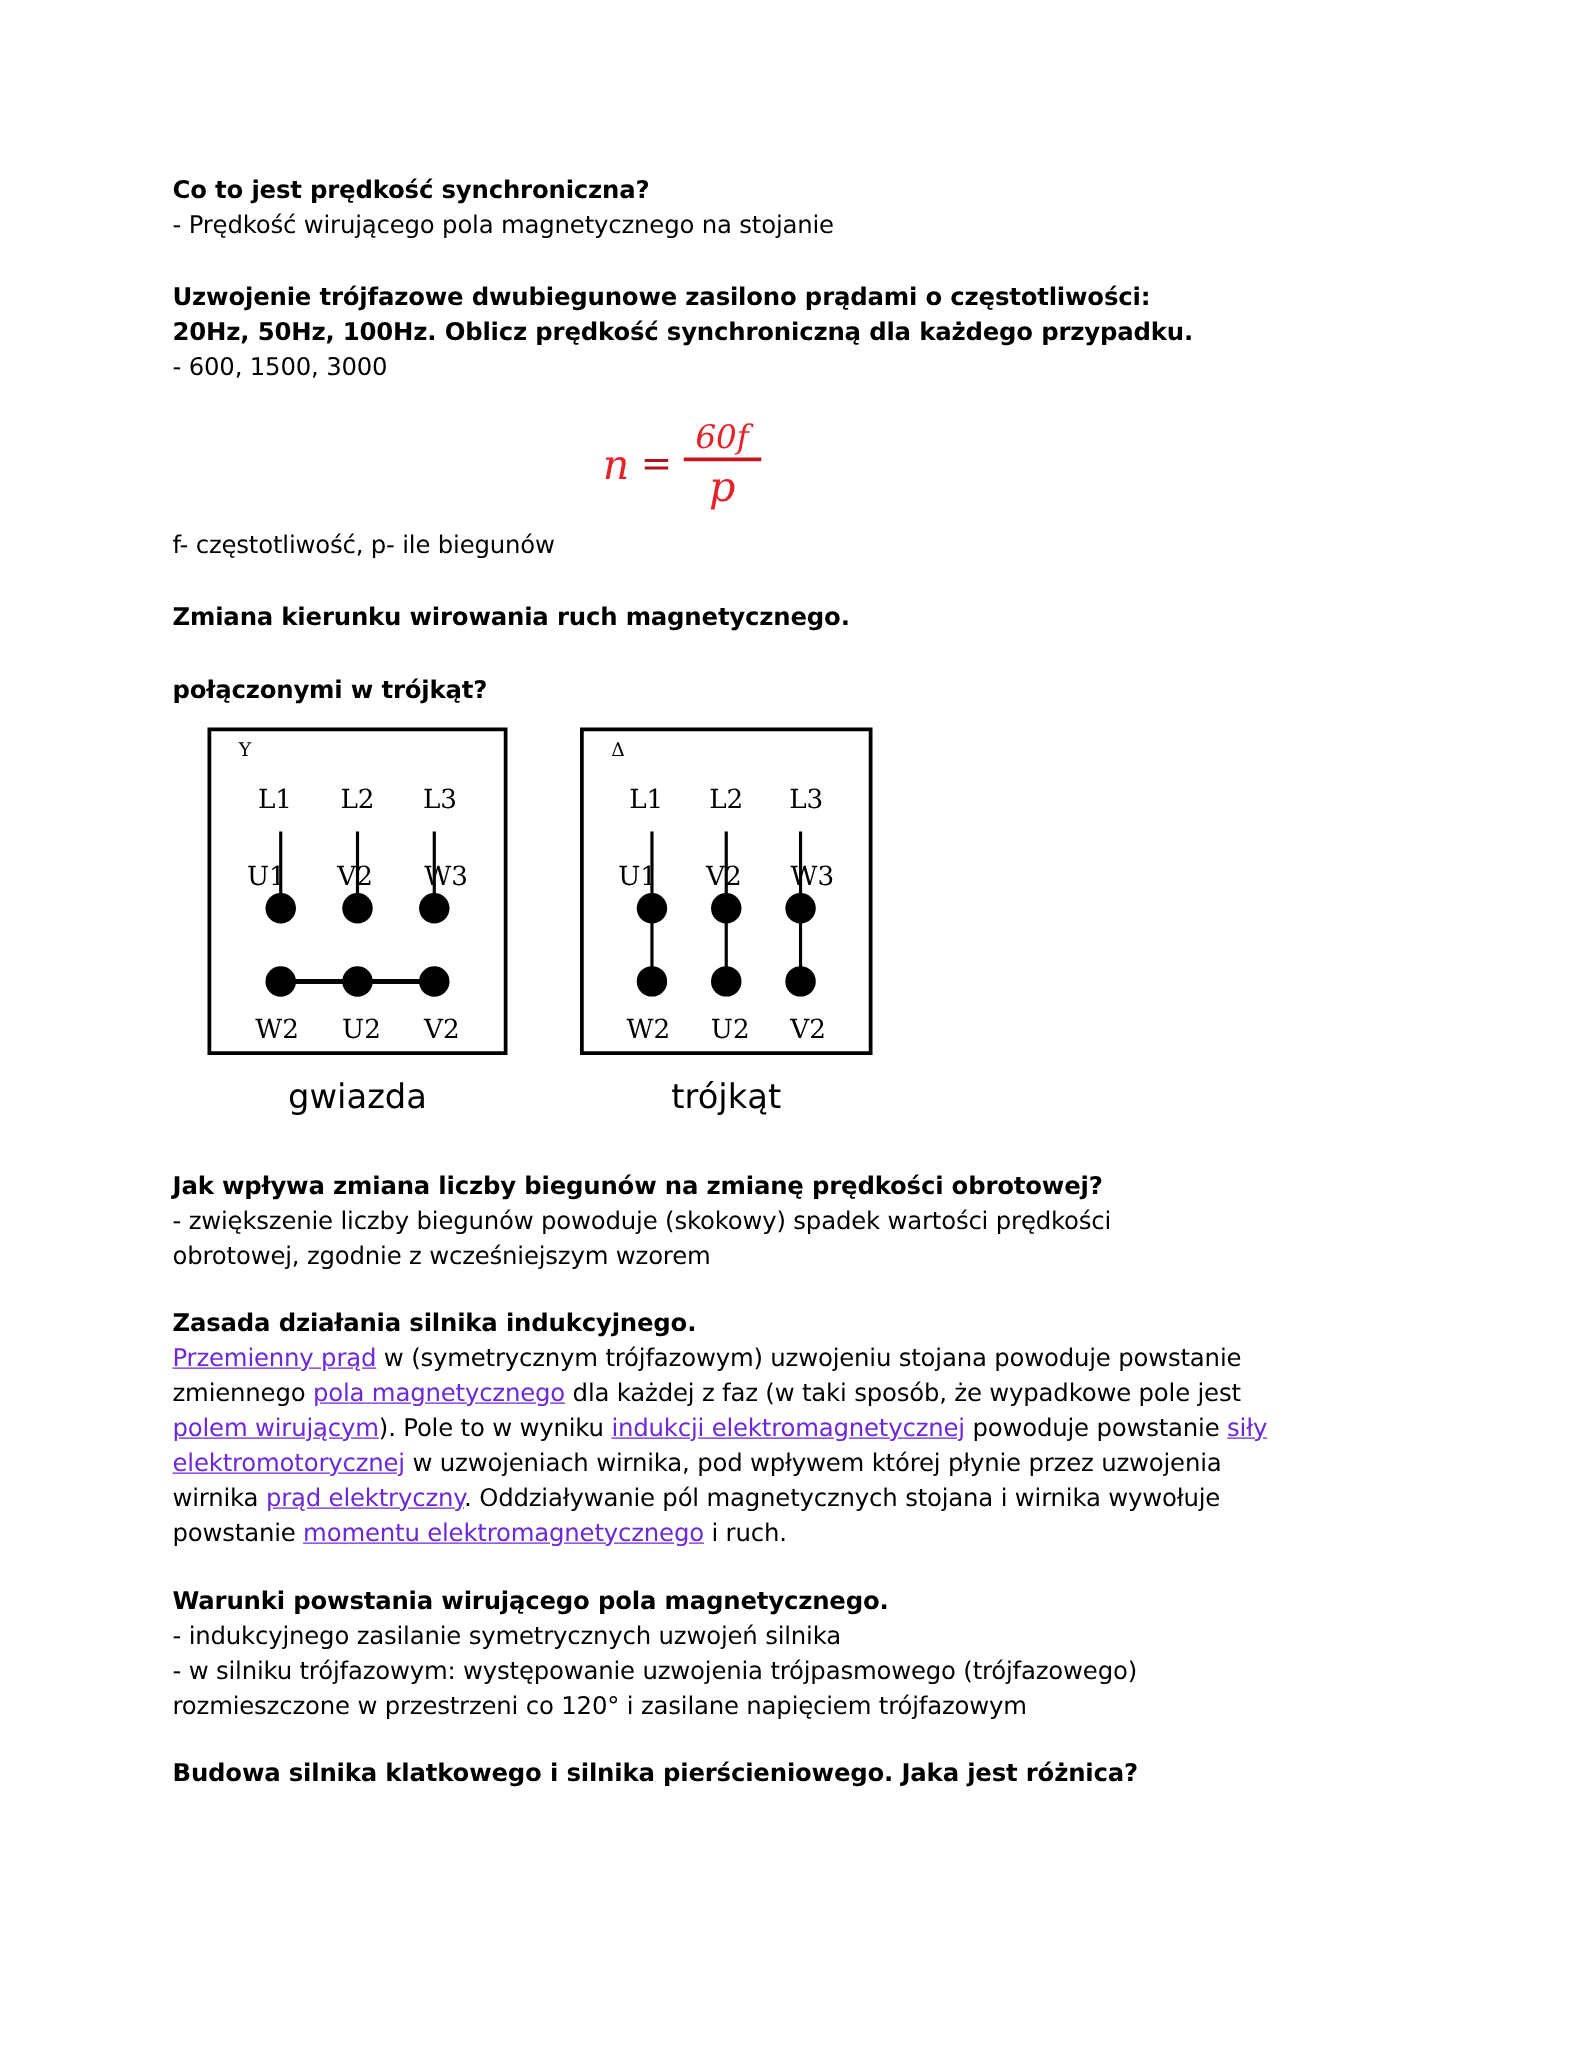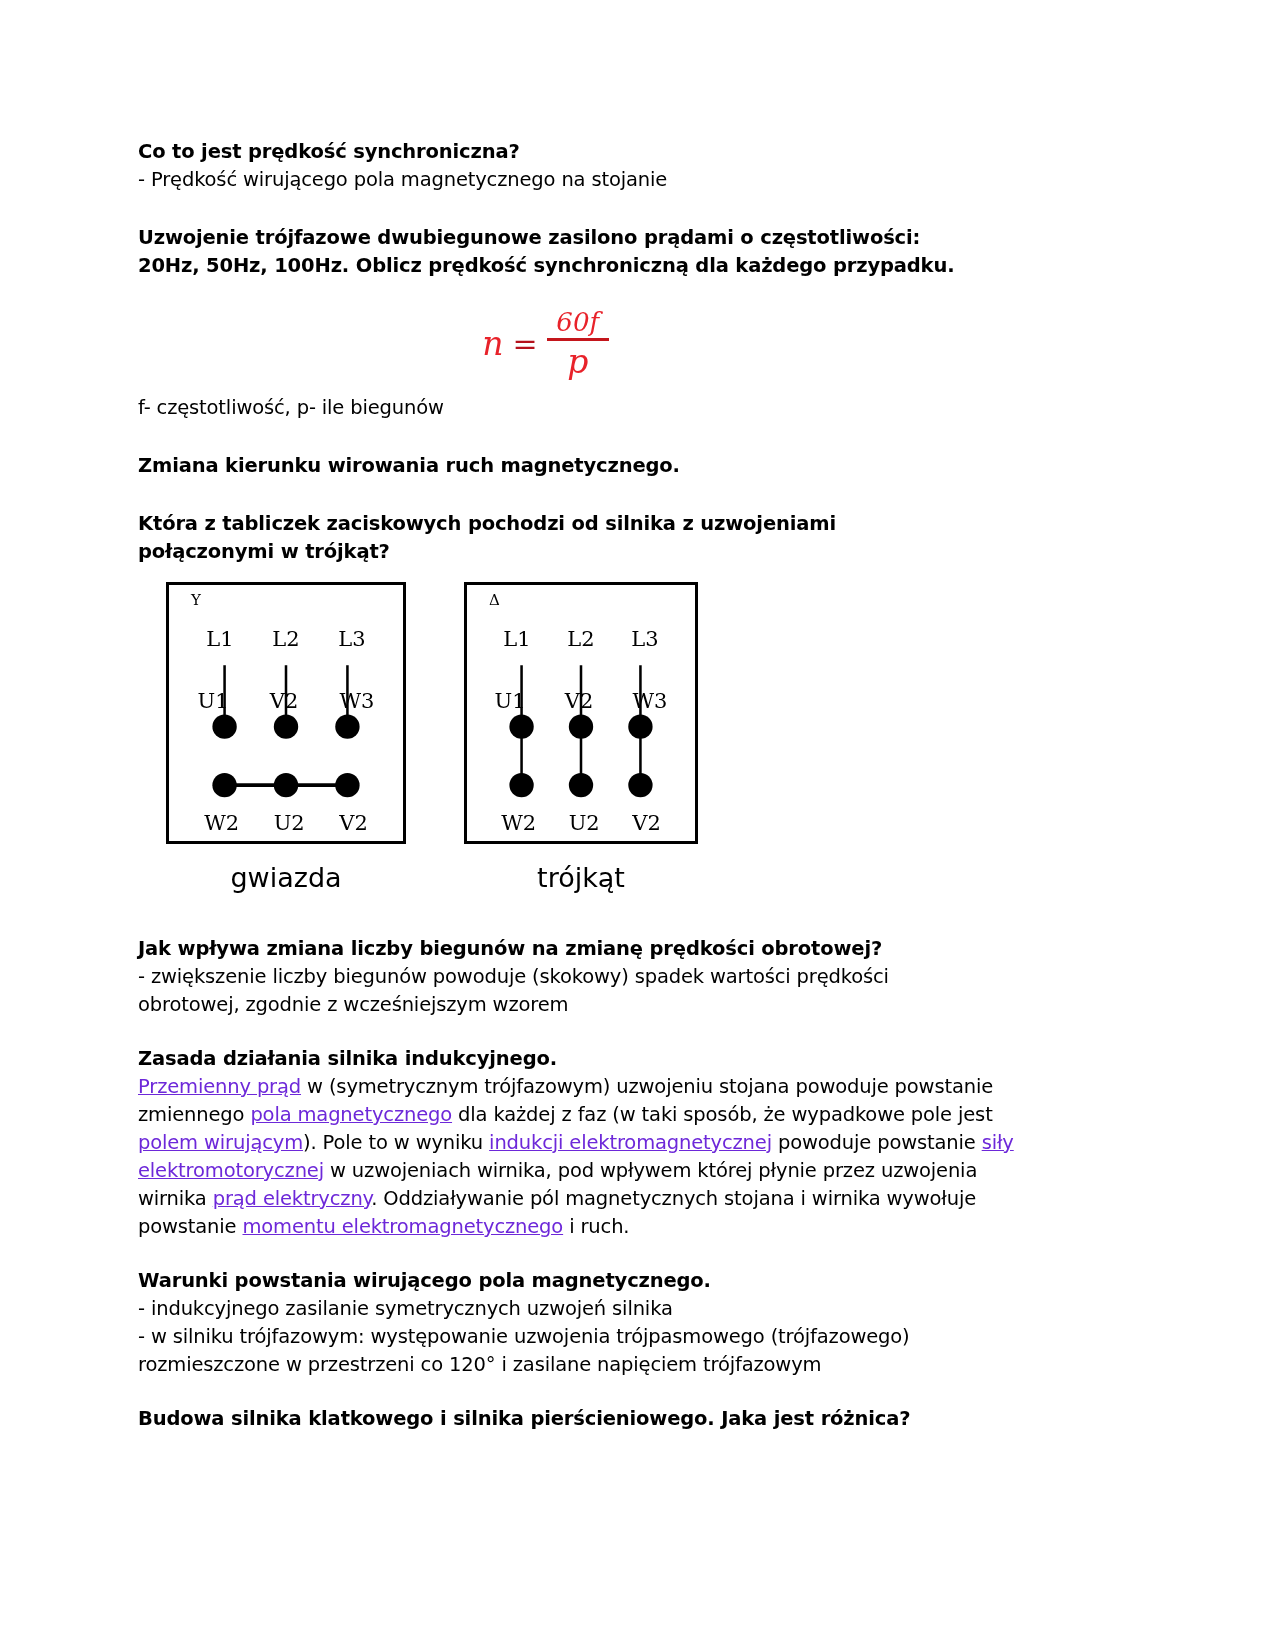--- a/index.html
+++ b/index.html
@@ -159,20 +159,21 @@
 
 <div class="page">
 
   <p class="q">Co to jest prędkość synchroniczna?</p>
   <p class="a">- Prędkość wirującego pola magnetycznego na stojanie</p>
 
   <div class="gap-md"></div>
 
   <p class="q">Uzwojenie trójfazowe dwubiegunowe zasilono prądami o częstotliwości:</p>
   <p class="q">20Hz, 50Hz, 100Hz. Oblicz prędkość synchroniczną dla każdego przypadku.</p>
+  <p class="a">- 600, 1500, 3000</p>
 
   <div class="formula-wrap">
     <div class="formula">
       <span>n</span>
       <span class="eq">=</span>
       <span class="frac">
         <span class="num">60f</span>
         <span class="bar"></span>
         <span class="den">p</span>
       </span>
@@ -180,21 +181,20 @@
   </div>
 
   <p class="a">f- częstotliwość, p- ile biegunów</p>
 
   <div class="gap-md"></div>
 
   <p class="q">Zmiana kierunku wirowania ruch magnetycznego.</p>
 
   <div class="gap-md"></div>
 
-  <p class="q">Która z tabliczek zaciskowych pochodzi od silnika z uzwojeniami</p>
   <p class="q">połączonymi w trójkąt?</p>
 
   <div class="diagrams">
 
     <div class="diagram-col">
       <div class="box">
         <div class="sym">Y</div>
         <div class="row-l">
           <span>L1</span>
           <span>L2</span>

